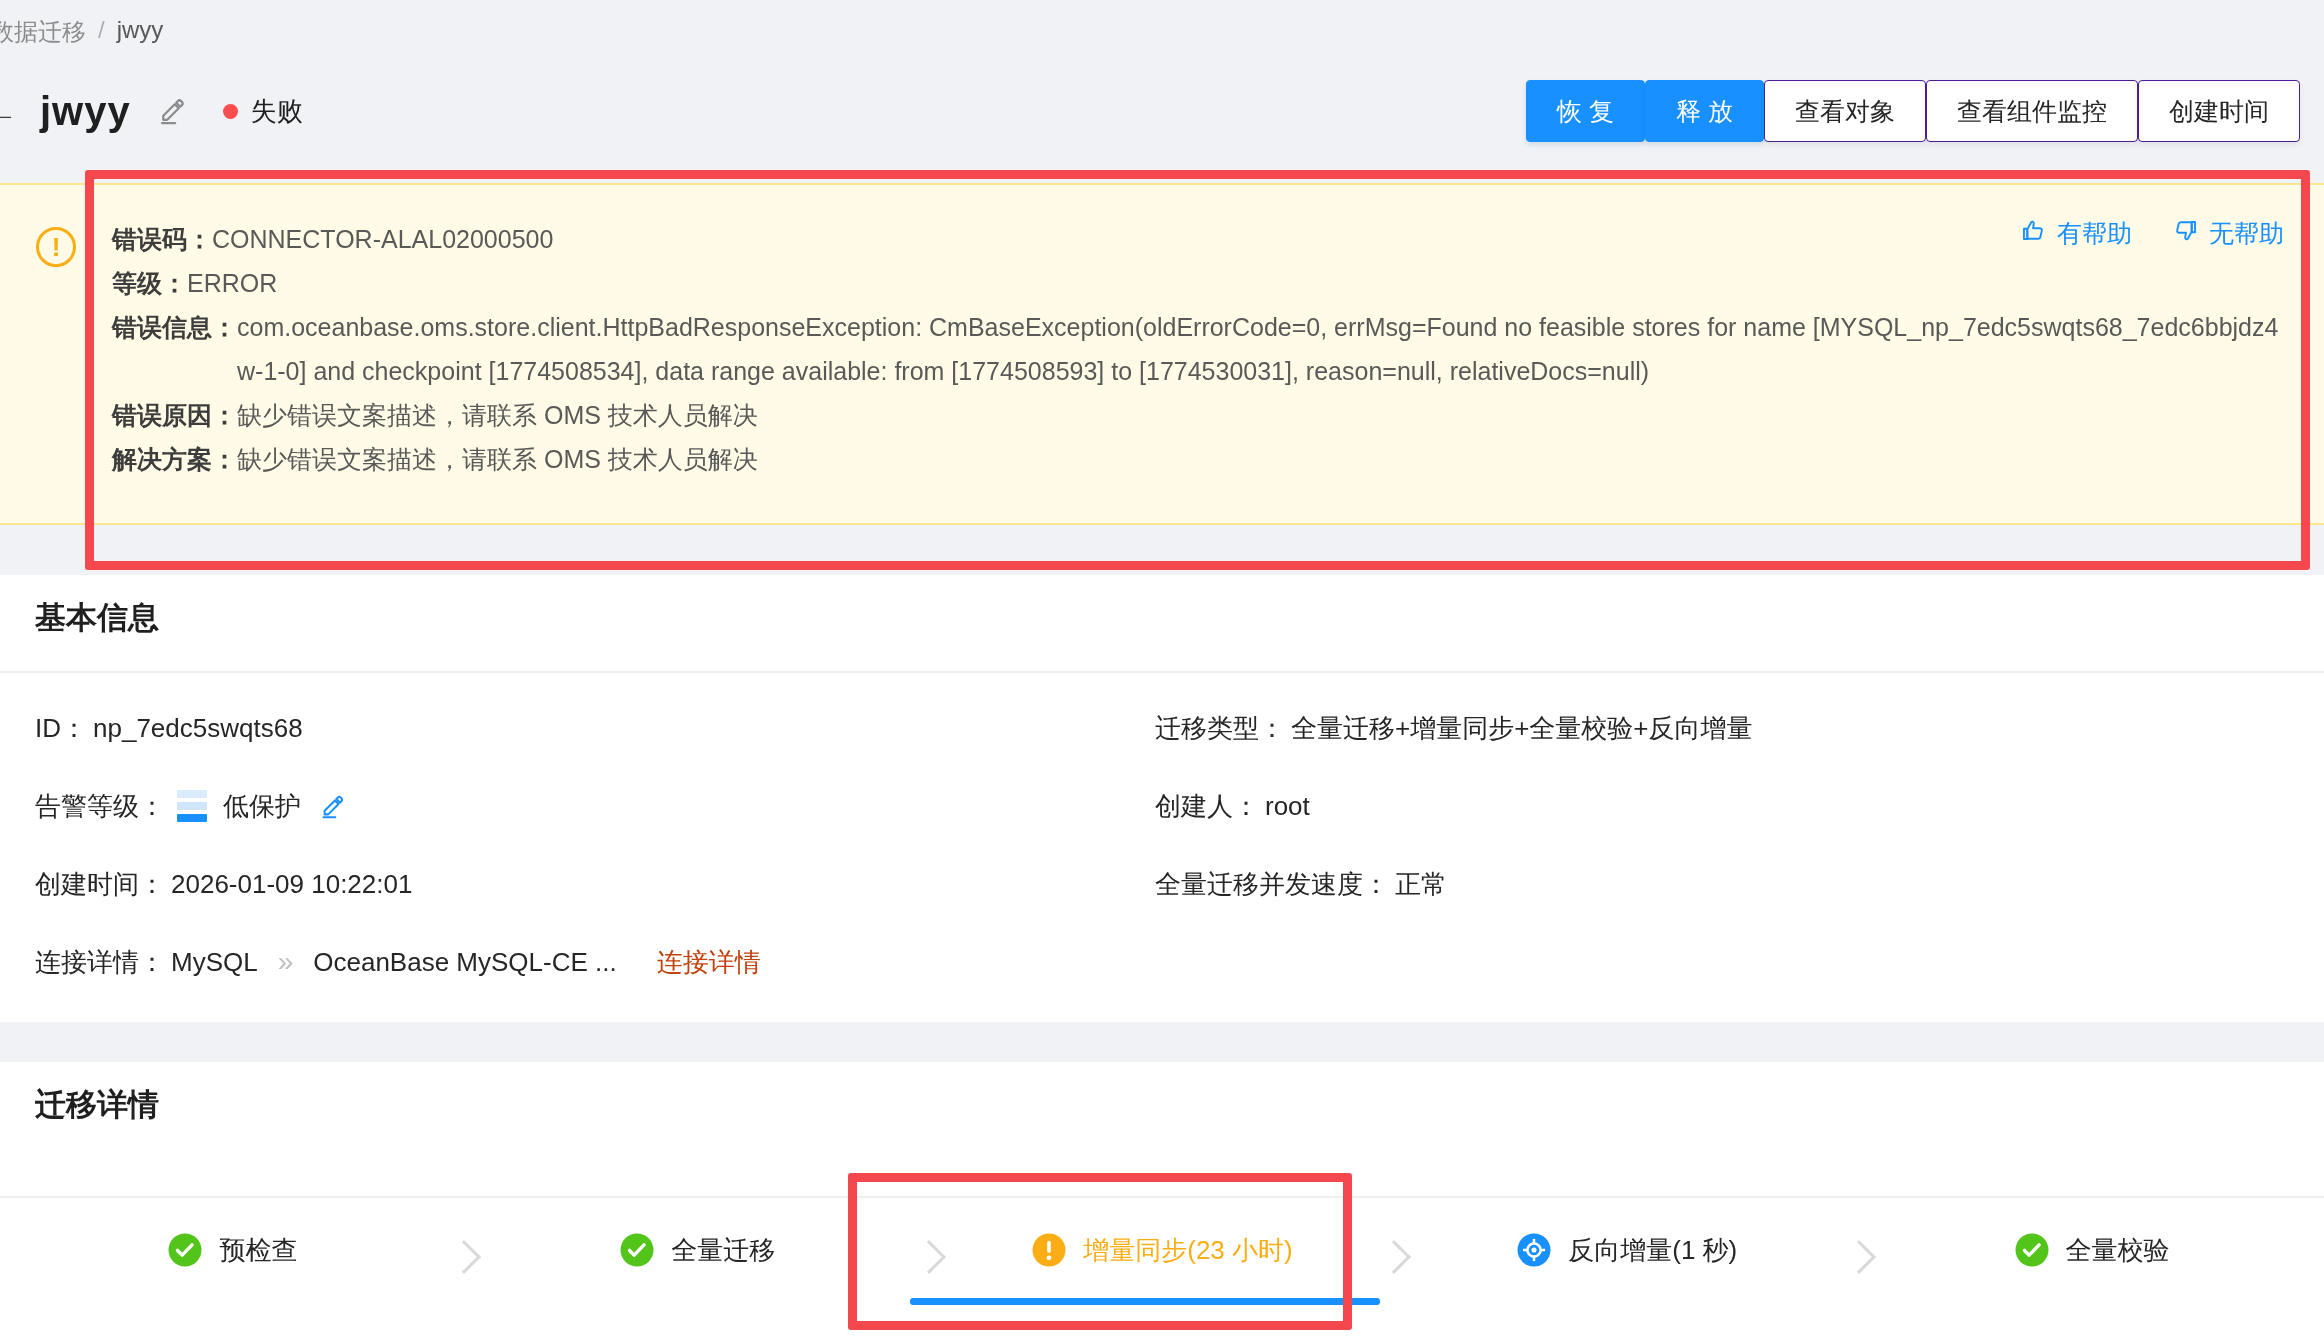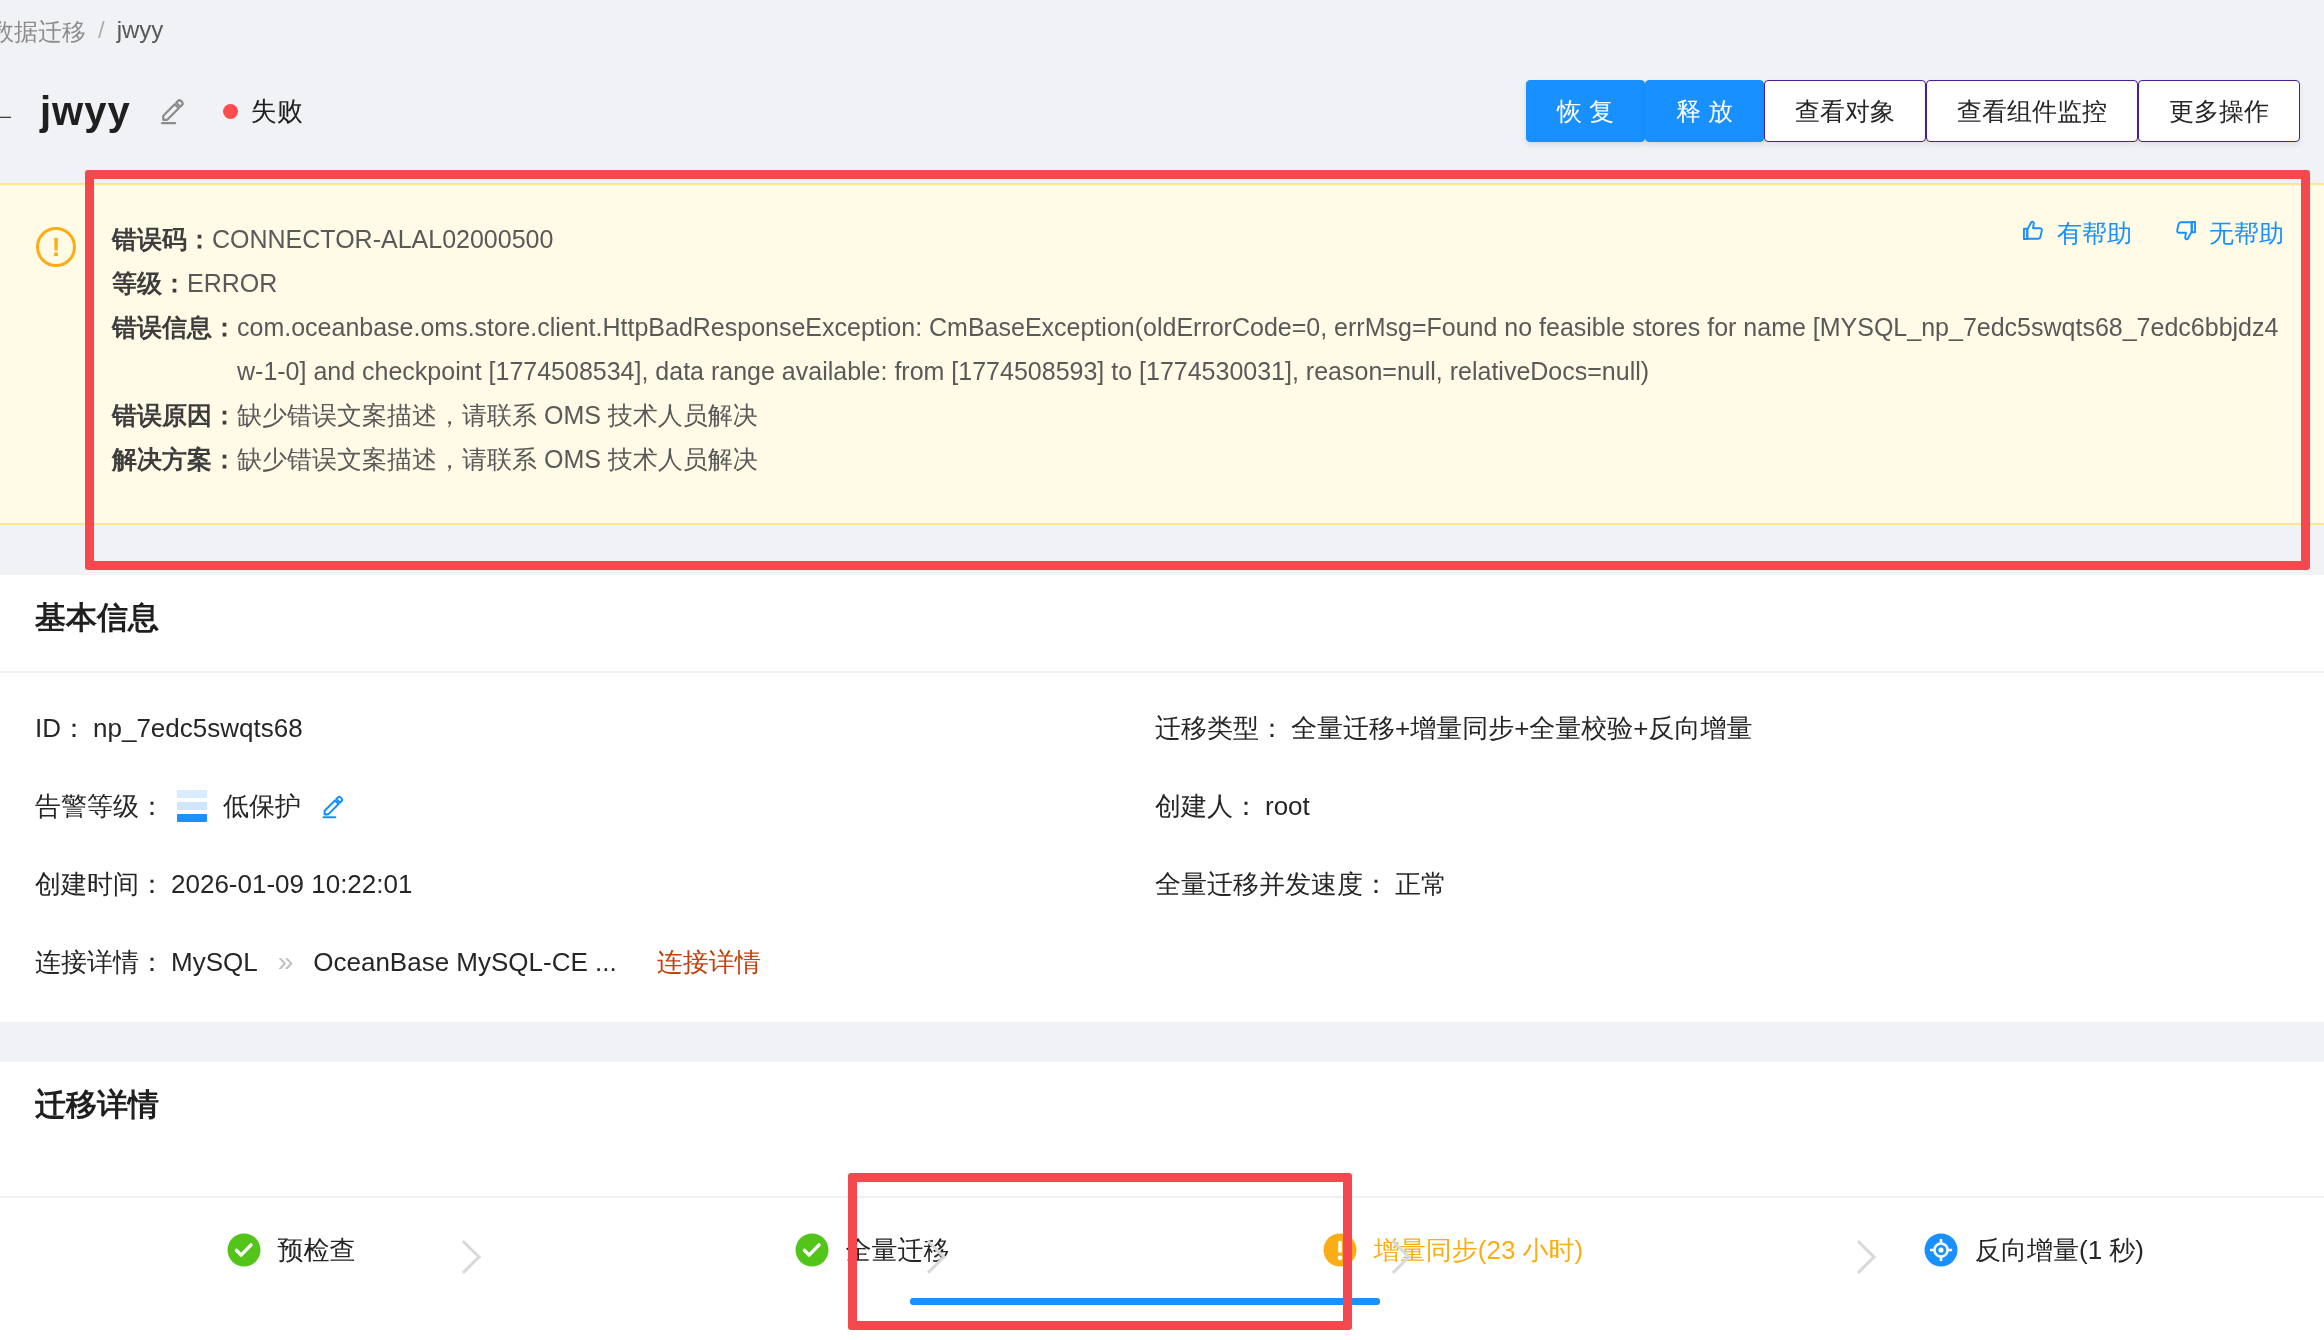--- a/index.html
+++ b/index.html
@@ -98,21 +98,21 @@
   </span>
   <span class="status-wrap">
     <span class="status-dot"></span>
     <span class="status-text">失败</span>
   </span>
   <div class="actions">
     <button class="btn btn-primary">恢 复</button>
     <button class="btn btn-primary">释 放</button>
     <button class="btn btn-default">查看对象</button>
     <button class="btn btn-default">查看组件监控</button>
-    <button class="btn btn-default">更多操作</button>
+    <button class="btn btn-default">创建时间</button>
   </div>
 </div>
 
 <div class="alert">
   <div class="alert-warn-icon">!</div>
   <div class="alert-body">
     <div class="alert-line">
       <span class="alert-label">错误码：</span>
       <span class="alert-value">CONNECTOR-ALAL02000500</span>
     </div>
@@ -249,20 +249,29 @@
           <circle cx="12" cy="12" r="4.4" fill="none" stroke="#fff" stroke-width="1.7"></circle>
           <circle cx="12" cy="12" r="1.7" fill="#fff"></circle>
           <line x1="12" y1="4.6" x2="12" y2="7.4" stroke="#fff" stroke-width="1.7"></line>
           <line x1="12" y1="16.6" x2="12" y2="19.4" stroke="#fff" stroke-width="1.7"></line>
           <line x1="4.6" y1="12" x2="7.4" y2="12" stroke="#fff" stroke-width="1.7"></line>
           <line x1="16.6" y1="12" x2="19.4" y2="12" stroke="#fff" stroke-width="1.7"></line>
         </svg>
       </span>
       <span class="step-label">反向增量(1 秒)</span>
     </div>
+    <div class="step">
+      <span class="step-icon">
+        <svg viewBox="0 0 24 24" width="36" height="36">
+            <circle cx="12" cy="12" r="11" fill="#52c41a"></circle>
+            <path d="M7 12.3l3.1 3.1 6.6-6.8" fill="none" stroke="#fff" stroke-width="2.3" stroke-linecap="round" stroke-linejoin="round"></path>
+          </svg>
+      </span>
+      <span class="step-label">全量校验</span>
+    </div>
   </div>
 
   <span class="chev chev1"></span>
   <span class="chev chev2"></span>
   <span class="chev chev3"></span>
   <span class="chev chev4"></span>
   <div class="active-underline"></div>
 </div>
 
 <div class="anno anno-1"></div>

